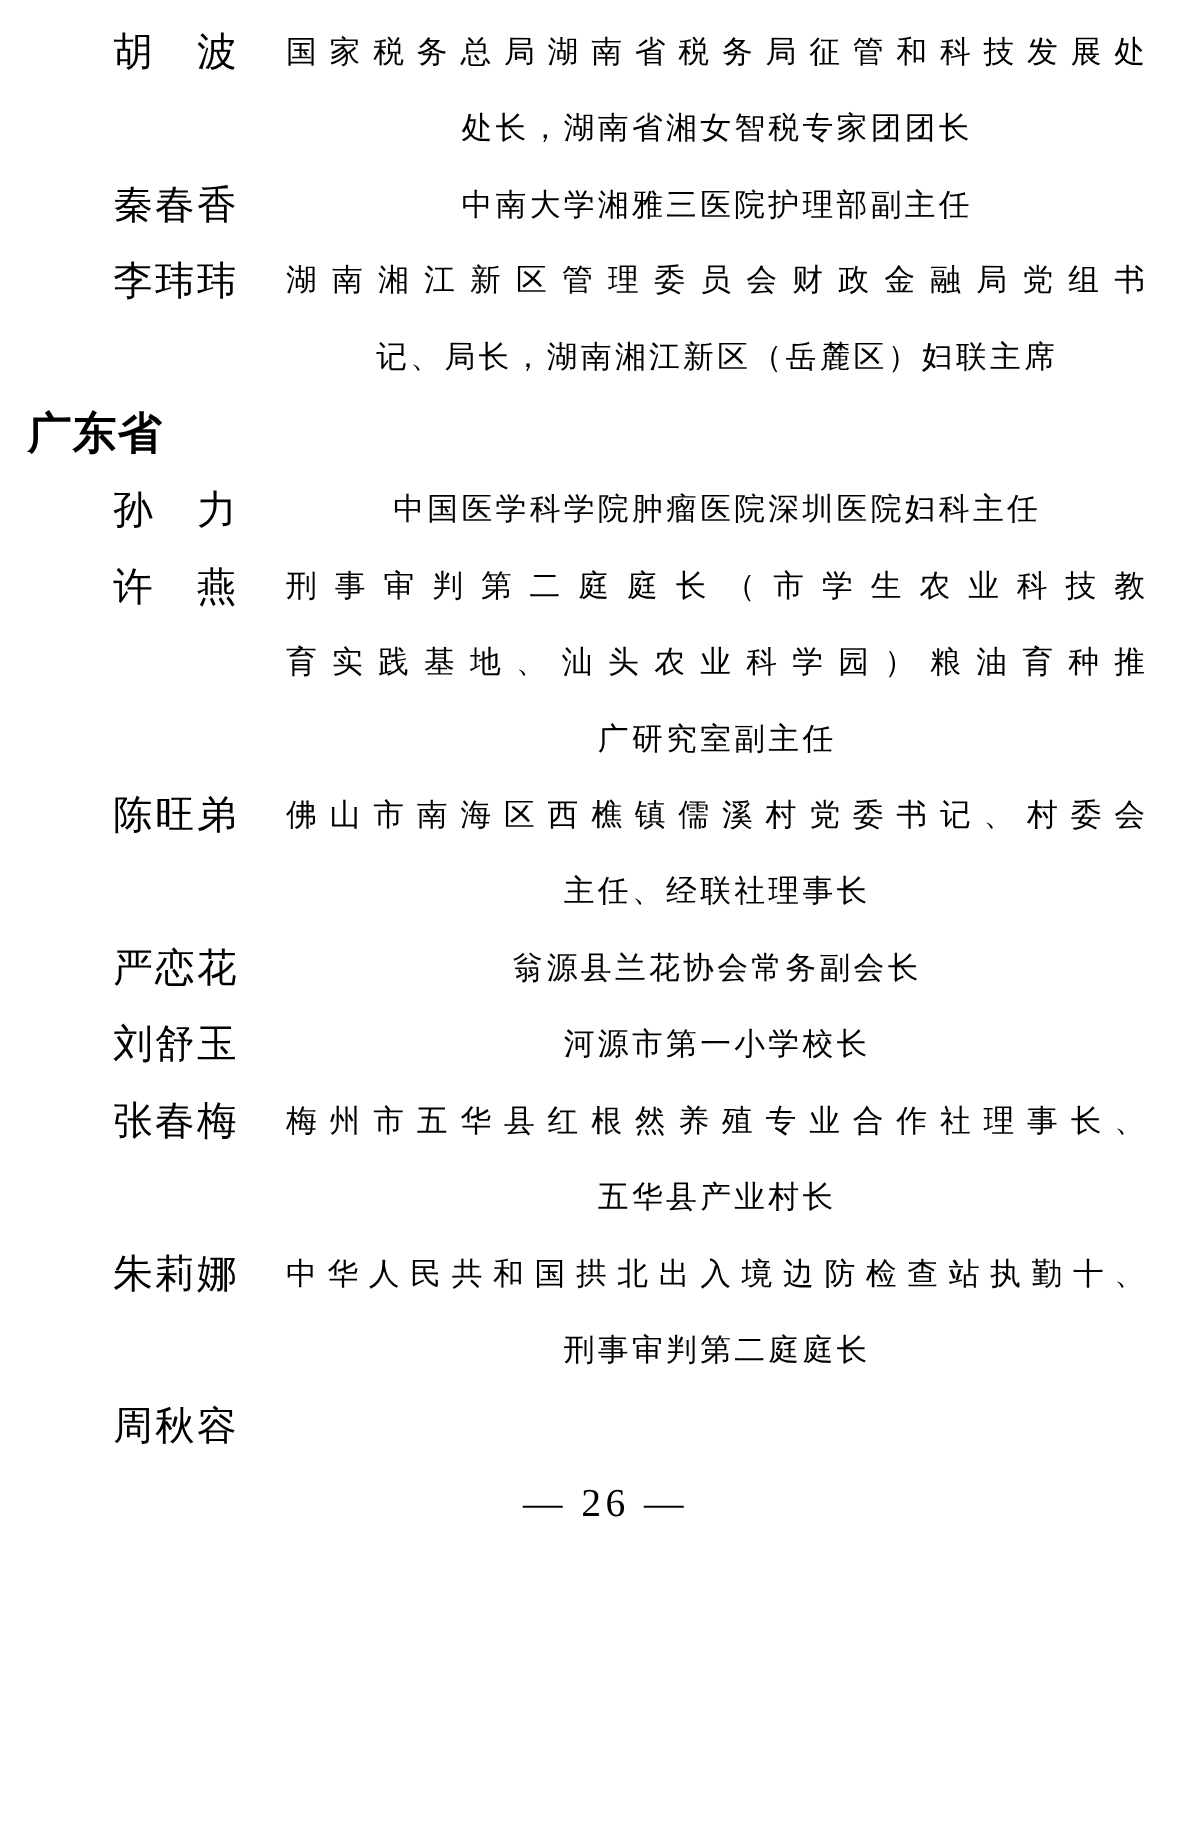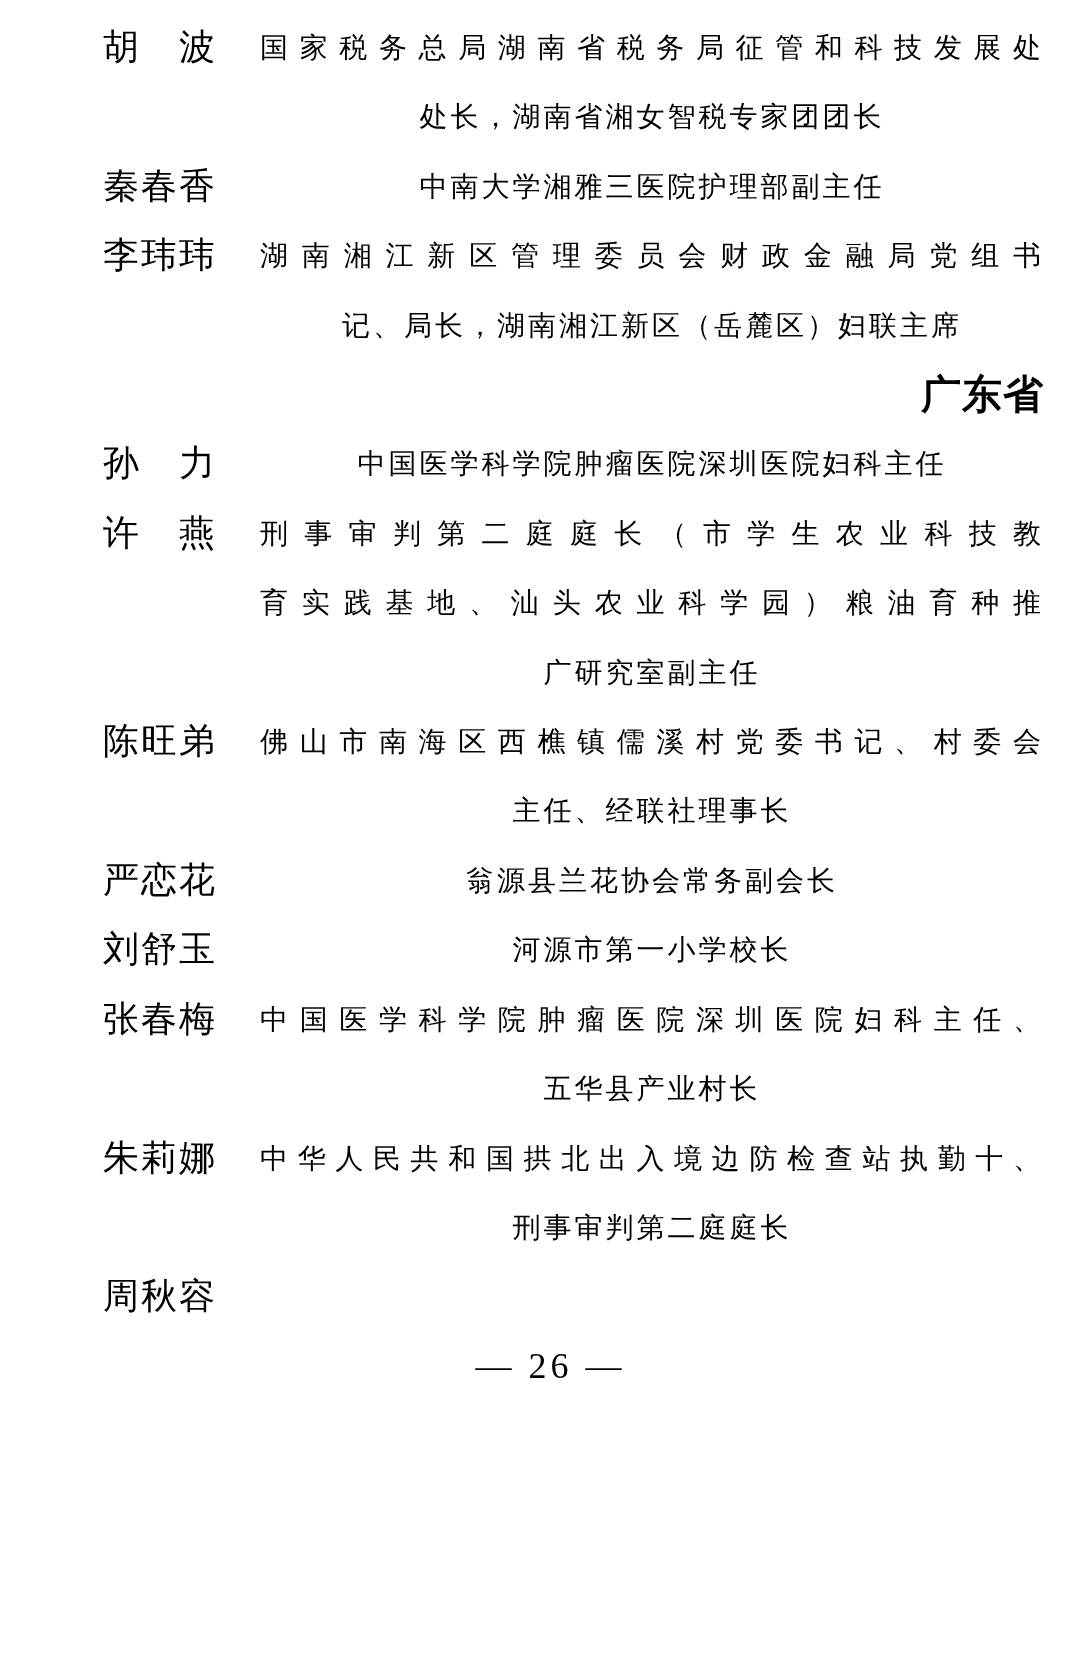--- a/index.html
+++ b/index.html
@@ -49,21 +49,20 @@
     text-align: justify;
     text-align-last: justify;
   }
   .section {
     margin-left: 25px;
     font-size: 40px;
     font-weight: bold;
     line-height: 69.4px;
     letter-spacing: 1px;
     font-family: "Liberation Sans", "DejaVu Sans", sans-serif;
-    text-align: right;
   }
   .footer {
     margin-left: 57px;
     font-size: 36px;
     line-height: 69.4px;
     letter-spacing: 4px;
     text-align: center;
   }
 </style>
 </head>
@@ -131,21 +130,21 @@
   <div class="entry">
     <div class="name">刘舒玉</div>
     <div class="desc">
       <div class="line">河源市第一小学校长</div>
     </div>
   </div>
 
   <div class="entry">
     <div class="name">张春梅</div>
     <div class="desc">
-      <div class="line j">中国医学科学院肿瘤医院深圳医院妇科主任、</div>
+      <div class="line j">梅州市五华县红根然养殖专业合作社理事长、</div>
       <div class="line">五华县产业村长</div>
     </div>
   </div>
 
   <div class="entry">
     <div class="name">朱莉娜</div>
     <div class="desc">
       <div class="line j">中华人民共和国拱北出入境边防检查站执勤十、</div>
       <div class="line">刑事审判第二庭庭长</div>
     </div>

